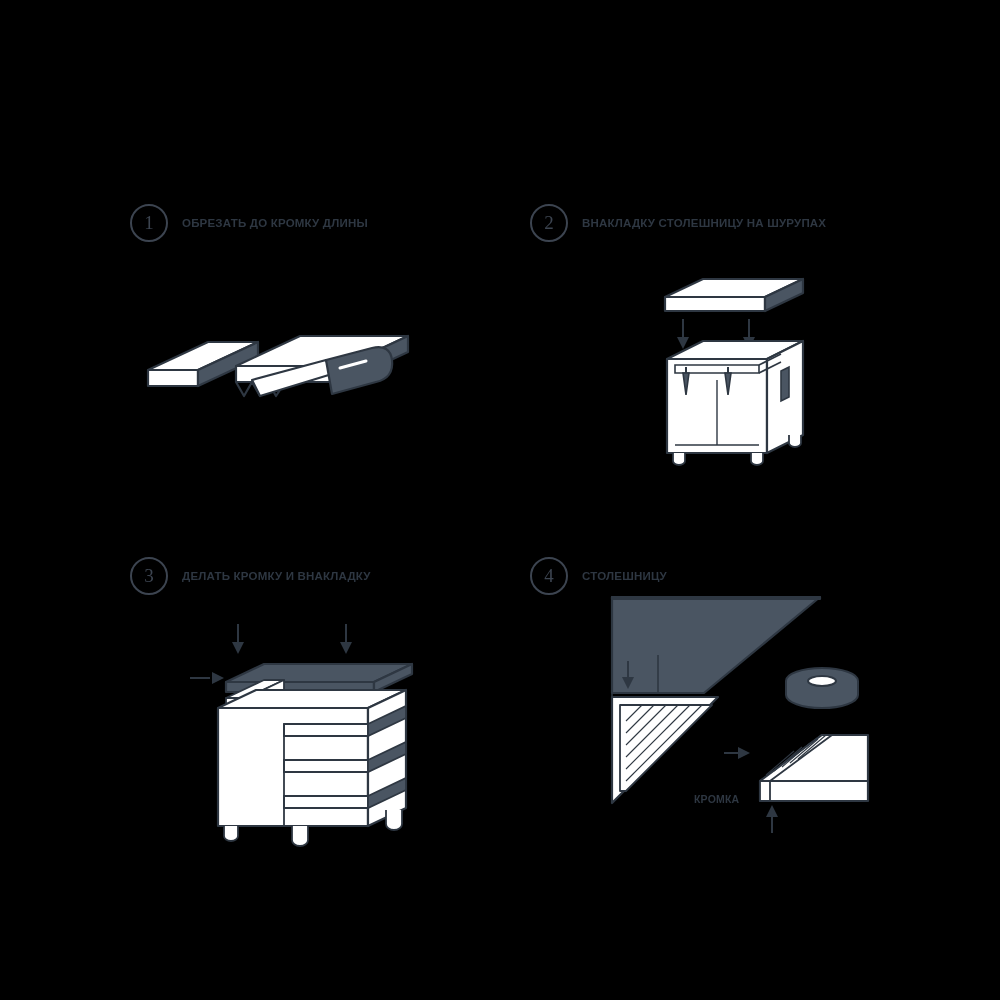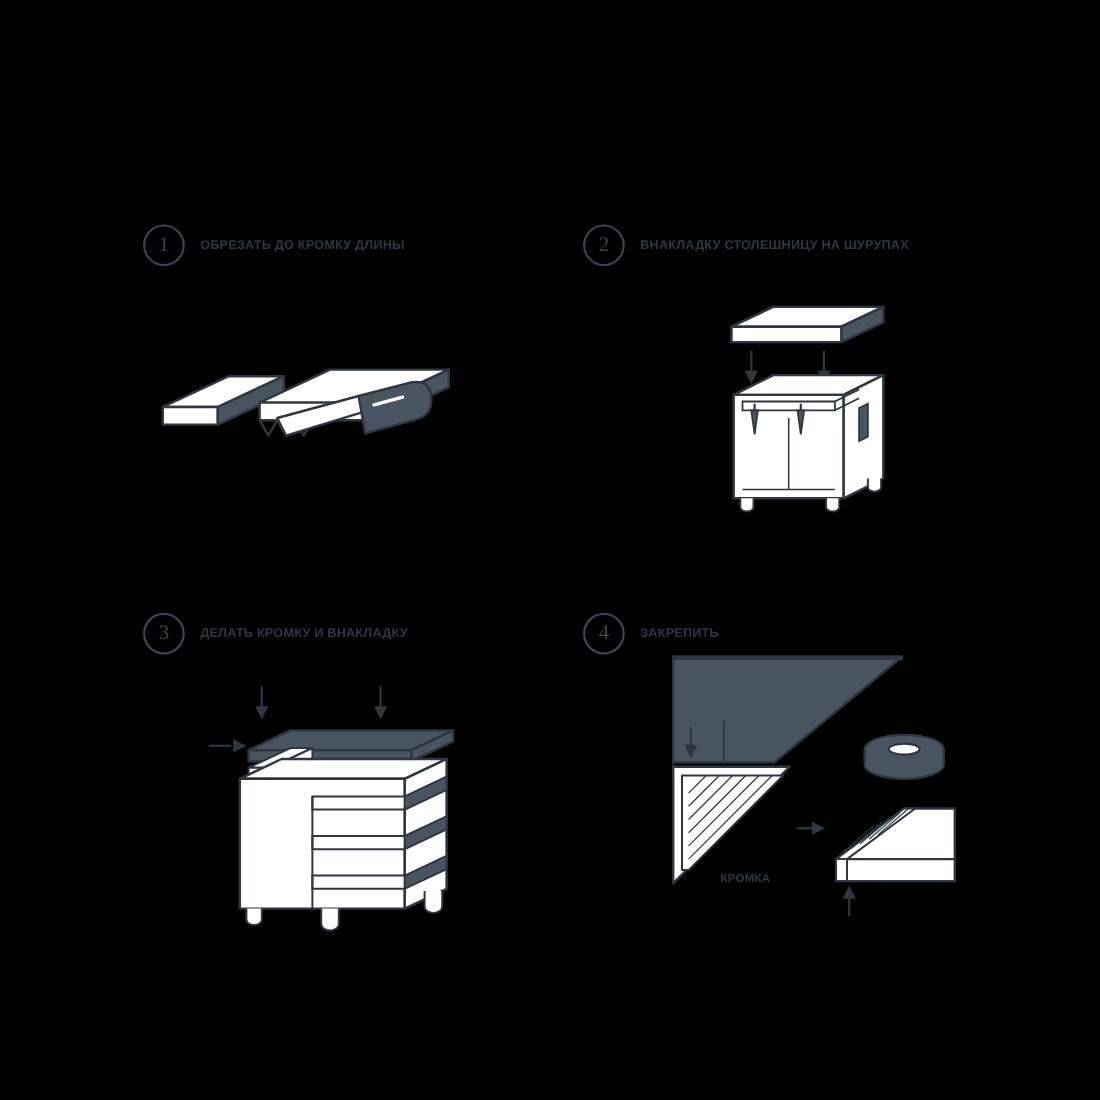--- a/index.html
+++ b/index.html
@@ -53,20 +53,21 @@
   .art {
     position: absolute;
   }
   .sub-label {
     position: absolute;
     color: #2e3742;
     font-size: 10.5px;
     font-weight: bold;
     letter-spacing: 0.2px;
     white-space: nowrap;
+    margin-left: 39px;
   }
   svg { display: block; overflow: visible; }
 </style>
 </head>
 <body>
 
 <div id="sheet">
 
   <div class="step" style="left:0;top:0;">
     <div class="step-head" style="left:130px;top:204px;">
@@ -226,21 +227,21 @@
           <path d="M112,206 l0,14 a8,6 0 1,0 16,0 l0,-14"></path>
           <path d="M206,190 l0,14 a8,6 0 1,0 16,0 l0,-14"></path>
         </g>
       </svg>
     </div>
   </div>
 
   <div class="step" style="left:0;top:0;">
     <div class="step-head" style="left:530px;top:557px;">
       <div class="step-num">4</div>
-      <div class="step-title">ЗАКРЕПИТЬ</div>
+      <div class="step-title">СТОЛЕШНИЦУ</div>
     </div>
 
     <div class="sub-label" style="left:655px;top:793px;">КРОМКА</div>
 
     <div class="art" style="left:600px;top:585px;">
       <svg width="280" height="260" viewBox="0 0 280 260">
 
         <g stroke="#2e3742" stroke-width="2.2" stroke-linejoin="round">
           <polygon points="12,12 220,12 104,108 12,108" fill="#4a5562"></polygon>
           <polygon points="12,12 220,12 220,14 12,14" fill="#4a5562"></polygon>

